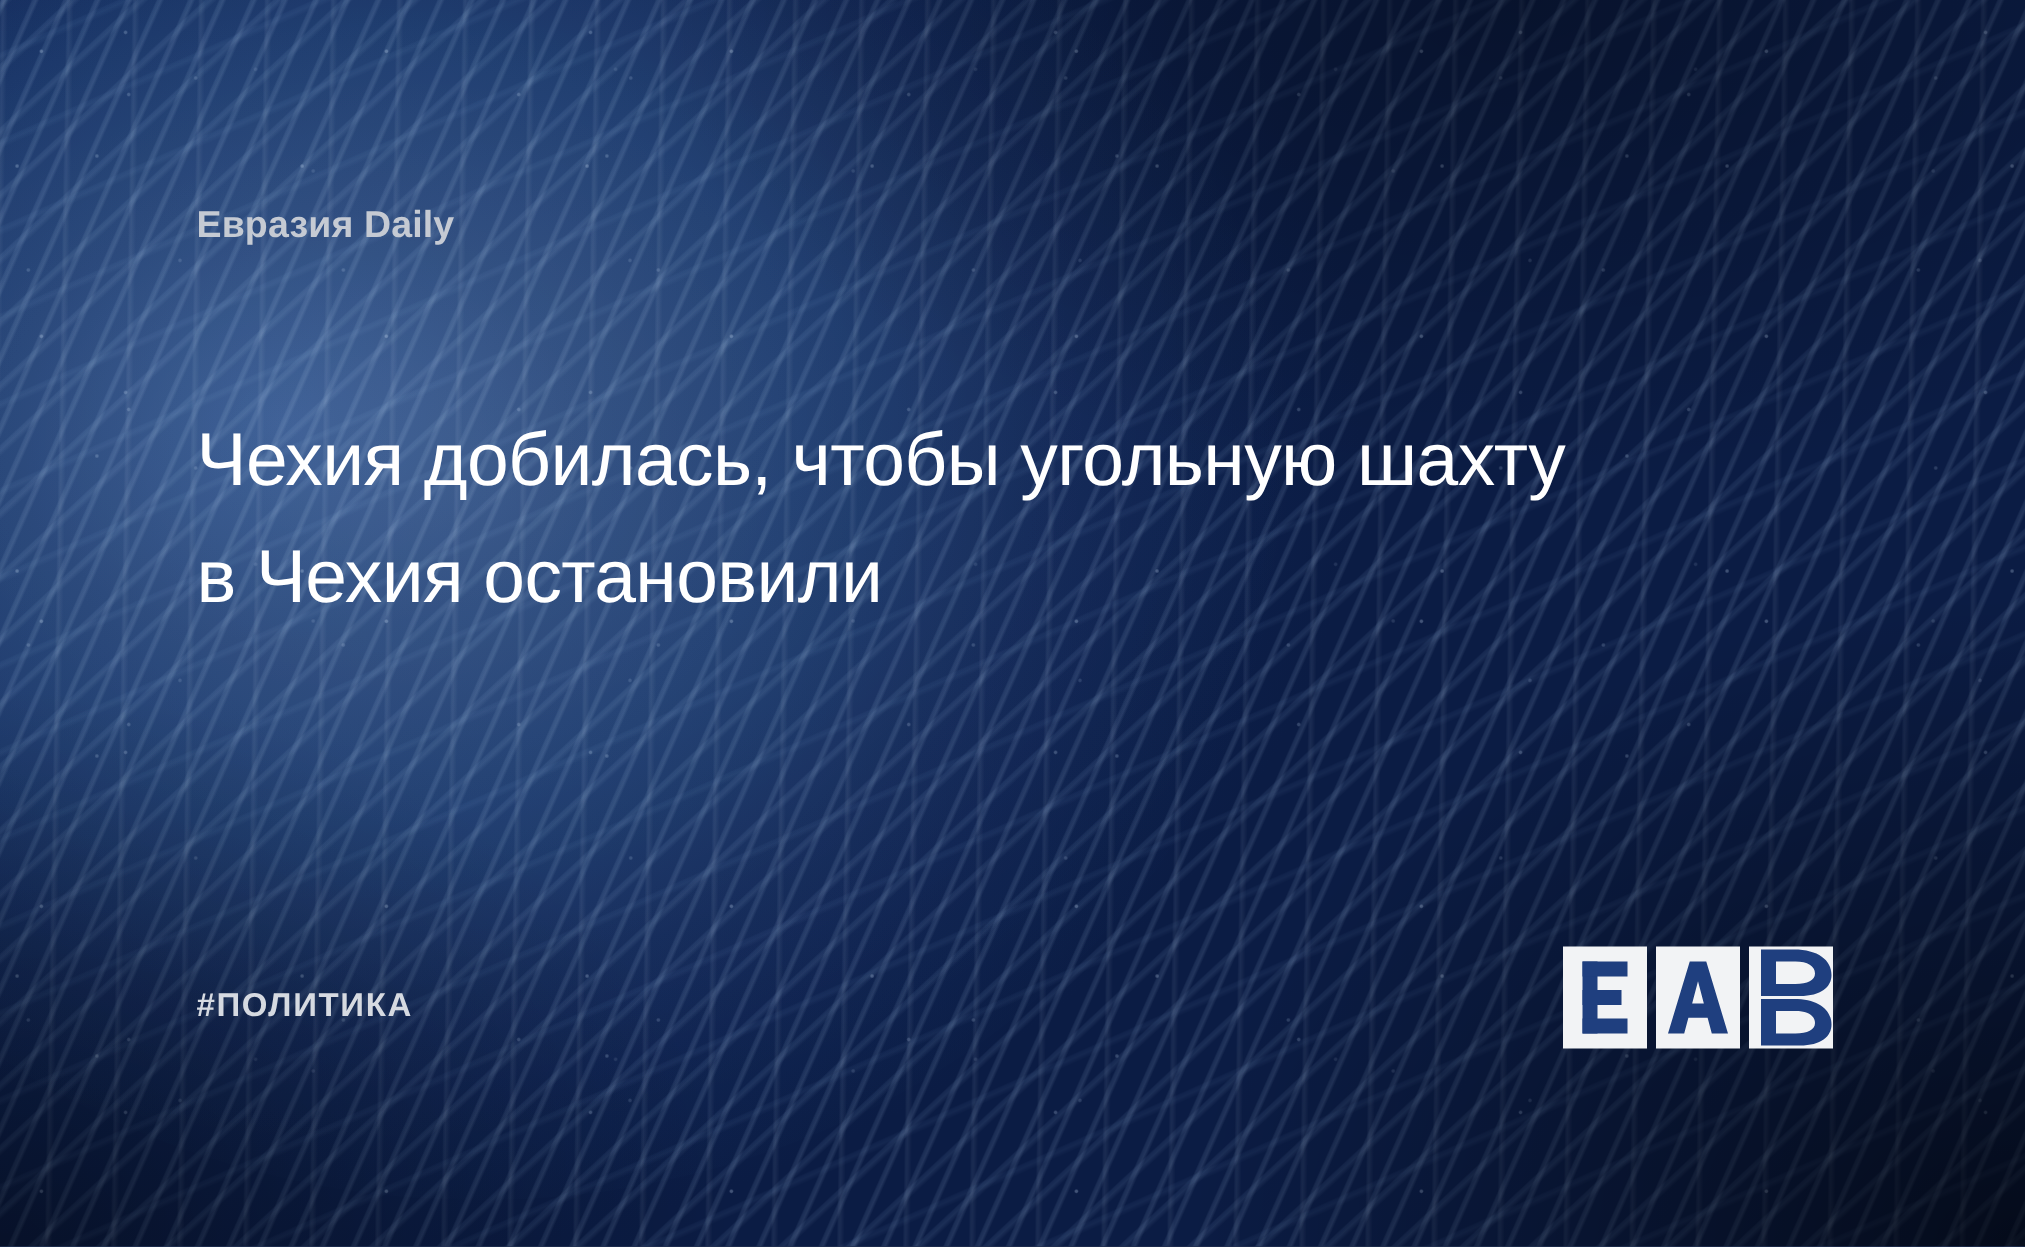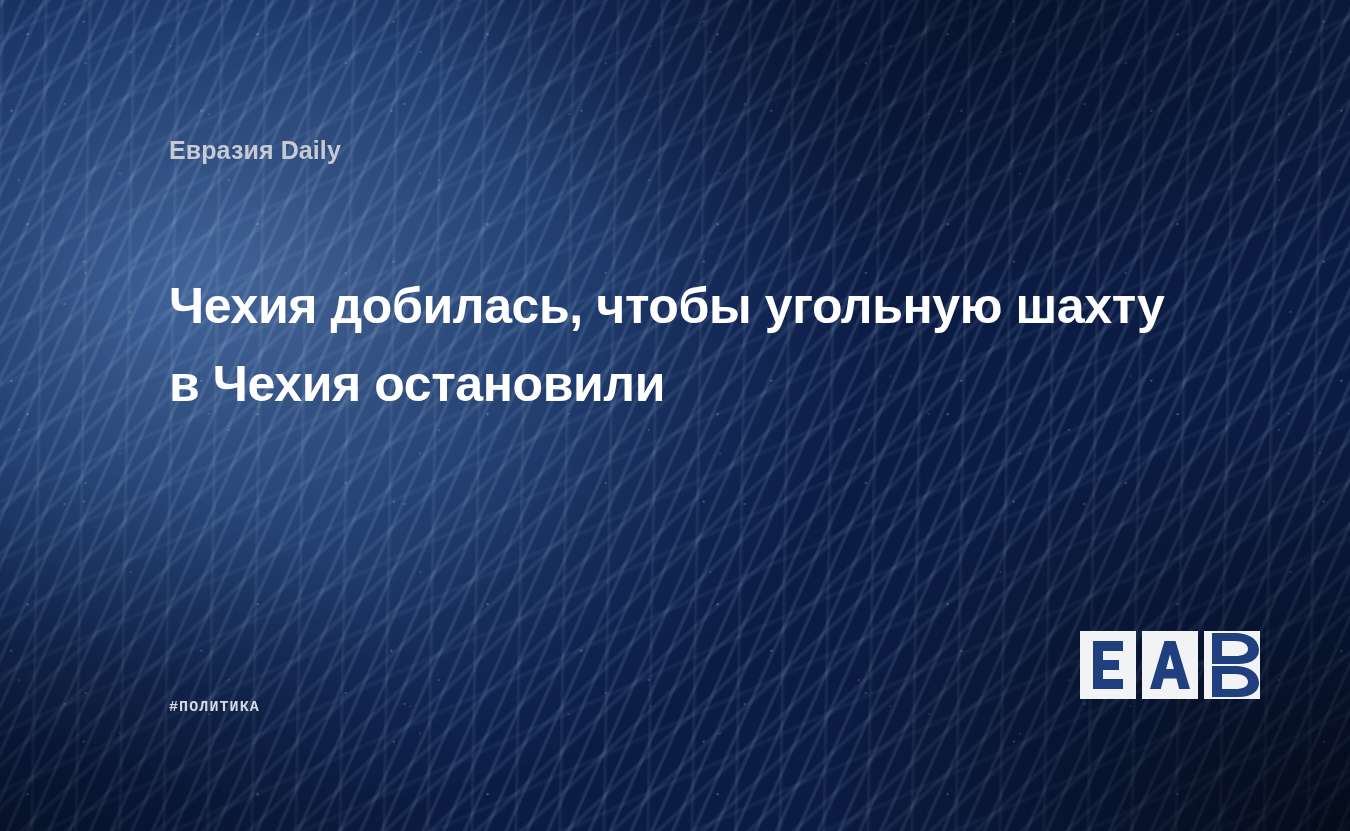--- a/index.html
+++ b/index.html
@@ -125,60 +125,58 @@
         rgba(60,100,170,0.04) 58%,
         rgba(0,0,0,0) 74%);
     mix-blend-mode: screen;
     pointer-events: none;
   }
 
   
   .content {
     position: absolute;
     inset: 0;
-    margin-left: 38px;
   }
 
   .brand {
     position: absolute;
     left: 131px;
     top: 136px;
     font-size: 25px;
     font-weight: 700;
     color: #c5cad3;
     letter-spacing: 0.1px;
     white-space: nowrap;
   }
 
   .headline {
     position: absolute;
     left: 131px;
     top: 267px;
     width: 1105px;
     font-size: 50px;
-    font-weight: 700;
+    font-weight: 400;
     line-height: 78px;
     color: #ffffff;
     letter-spacing: -0.4px;
   }
   .headline .ln {
     display: block;
     white-space: nowrap;
   }
 
   .hashtag {
     position: absolute;
     left: 131px;
-    top: 699px;
-    font-size: 15px;
+    top: 657px;
+    font-size: 22px;
     font-weight: 700;
     color: #d6dae1;
     letter-spacing: 1.1px;
     white-space: nowrap;
-    font-family: Liberation Mono, monospace;
   }
 
   
   .logo {
     position: absolute;
     left: 1042px;
     top: 631px;
     width: 180px;
     height: 68px;
   }

